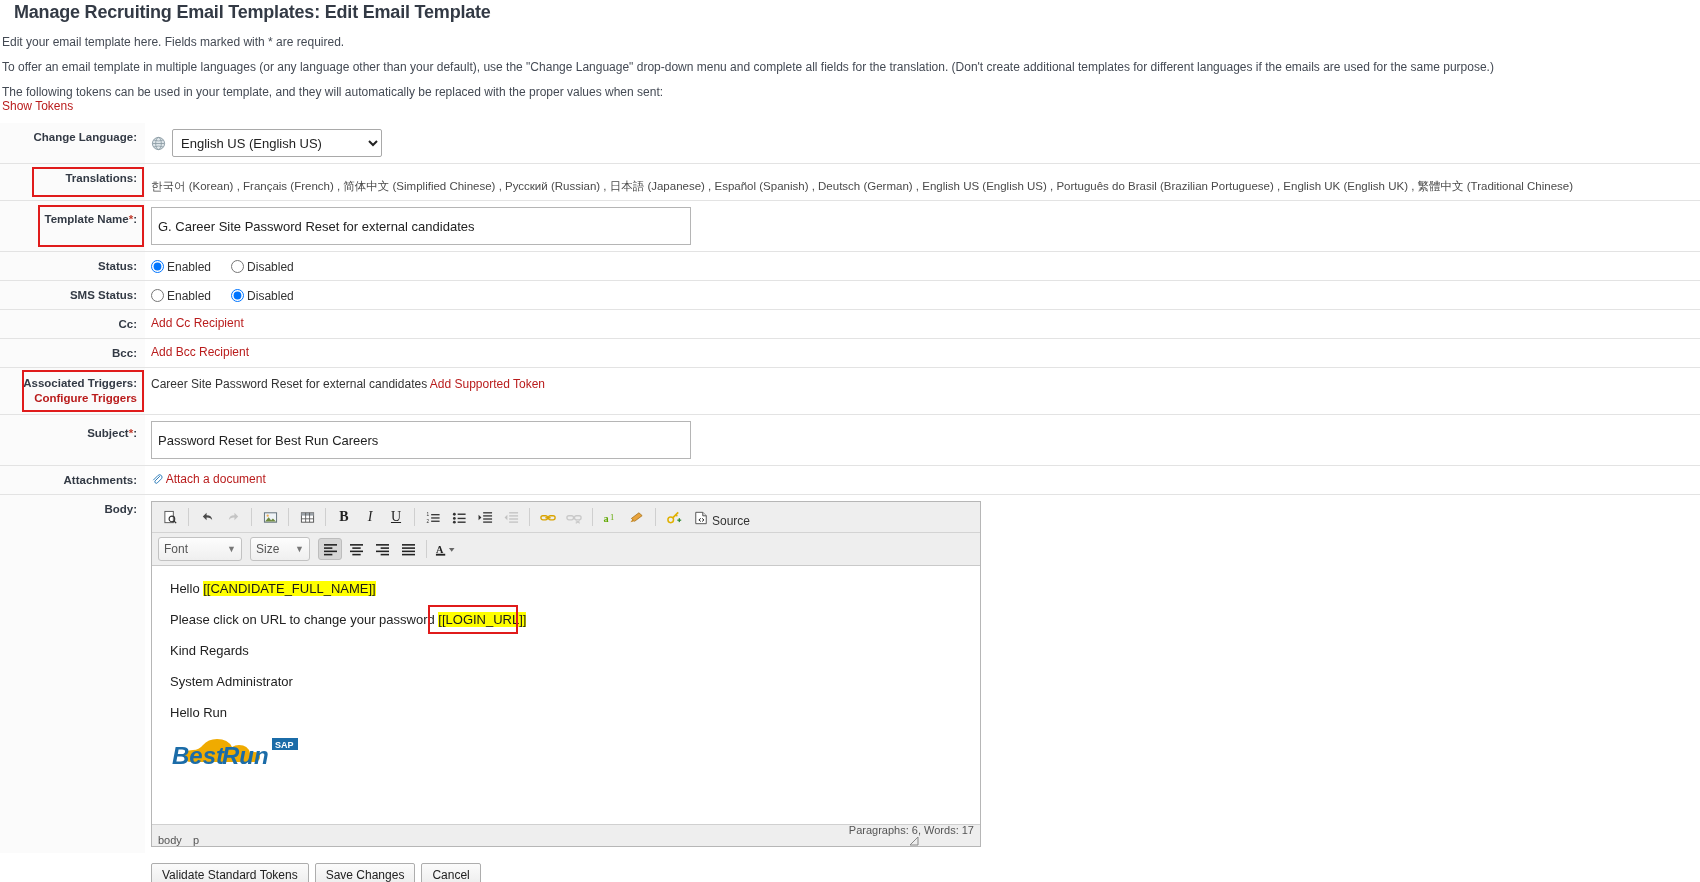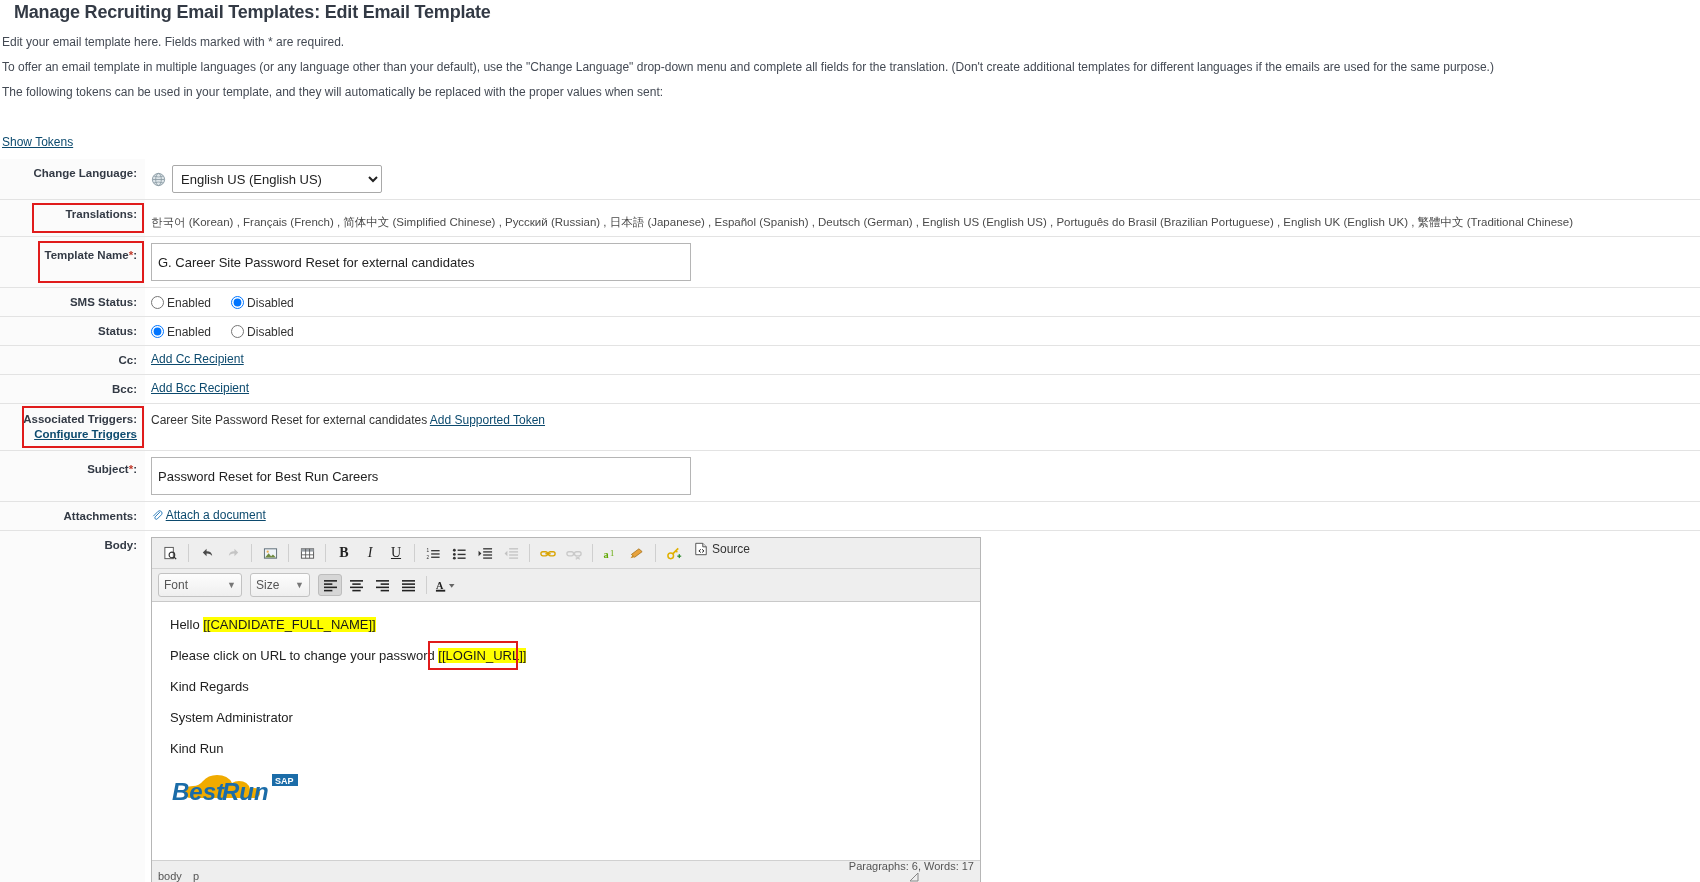--- a/index.html
+++ b/index.html
@@ -13,21 +13,21 @@
     overflow:hidden;
   }
   .page { padding:0 0 0 0; }
   .page-title {
     font-size:18px; font-weight:bold; color:#333a45;
     padding:2px 0 0 14px; margin:0 0 12px 0; letter-spacing:-0.2px;
   }
   .intro { padding-left:2px; }
   .intro p { margin:0 0 11px 0; font-size:12px; color:#444a54; line-height:14px; }
   .intro p.tight { margin-bottom:0px; }
-  a.link { color:#0c4a6e; text-decoration:underline; cursor:pointer;margin-top:36px; }
+  a.link { color:#b91c1c; cursor:pointer; }
   .show-tokens { display:inline-block; margin:0 0 10px 0; font-size:12px; }
 
   
   .form { width:1700px; border-collapse:collapse; }
   .form tr { border-top:1px solid #e3e3e3; }
   .form tr.norule { border-top:none; }
   .lbl {
     width:145px; min-width:145px; text-align:right; vertical-align:top;
     font-weight:bold; font-size:11.5px; color:#333a45;
     padding:8px 8px 8px 4px; white-space:nowrap;
@@ -76,21 +76,21 @@
     border:1px solid transparent; border-radius:3px; cursor:pointer;
   }
   .tbtn.on { background:#d6d6d6; border-color:#bdbdbd; }
   .sep { width:1px; height:18px; background:#cfcfcf; margin:0 4px; }
   .combo {
     height:24px; min-width:78px; display:inline-flex; align-items:center; justify-content:space-between;
     background:linear-gradient(#fdfdfd,#efefef); border:1px solid #c2c2c2; border-radius:3px;
     padding:0 5px; font-size:12px; color:#555; cursor:pointer; margin-right:6px;
   }
   .combo .caret { color:#777; font-size:9px; margin-left:8px; }
-  .srcbtn { display:inline-flex; align-items:flex-start; gap:4px; padding:0 6px; height:22px;
+  .srcbtn { display:inline-flex; align-items:flex-end; gap:4px; padding:0 6px; height:22px;
             font-size:12px; color:#333; cursor:pointer; border-radius:3px; }
   .canvas {
     background:#ffffff; height:258px; padding:14px 18px; border-top:1px solid #fff;
     position:relative;
   }
   .canvas p { margin:0 0 16px 0; font-size:13px; color:#222; line-height:15px; }
   .hl { background:#ffff00; color:#1a1a1a; }
   .logo { margin-top:8px; position:relative; width:200px; height:40px; }
   .statusbar {
     background:#eeeeee; border-top:1px solid #d0d0d0; height:22px;
@@ -158,35 +158,35 @@
       <td class="lbl" style="position:relative; padding-top:12px;">
         <span>Template Name</span><span class="req">*</span><span>:</span>
         <span class="redbox" style="left:38px; top:4px; right:1px; bottom:4px;"></span>
       </td>
       <td class="val">
         <input class="text" type="text" value="G. Career Site Password Reset for external candidates" style="">
       </td>
     </tr>
 
     <tr>
+      <td class="lbl">Status:</td>
+      <td class="val">
+        <div class="radiorow">
+          <label><input type="radio" name="status" checked="" style=""><span>Enabled</span></label>
+          <label><input type="radio" name="status" style=""><span>Disabled</span></label>
+        </div>
+      </td>
+    </tr>
+
+    <tr>
       <td class="lbl">SMS Status:</td>
       <td class="val">
         <div class="radiorow">
           <label><input type="radio" name="sms" style=""><span>Enabled</span></label>
           <label><input type="radio" name="sms" checked="" style=""><span>Disabled</span></label>
-        </div>
-      </td>
-    </tr>
-
-    <tr>
-      <td class="lbl">Status:</td>
-      <td class="val">
-        <div class="radiorow">
-          <label><input type="radio" name="status" checked="" style=""><span>Enabled</span></label>
-          <label><input type="radio" name="status" style=""><span>Disabled</span></label>
         </div>
       </td>
     </tr>
 
     <tr>
       <td class="lbl">Cc:</td>
       <td class="val">
         <a class="link">Add Cc Recipient</a>
       </td>
     </tr>
@@ -426,21 +426,21 @@
           <div class="canvas">
             <p>
               <span>Hello </span><span class="hl">[[CANDIDATE_FULL_NAME]]</span>
             </p>
             <p style="position:relative;">
               <span>Please click on URL to change your password </span><span class="hl">[[LOGIN_URL]]</span>
               <span class="redbox" style="left:258px; top:-7px; width:90px; height:29px;"></span>
             </p>
             <p>Kind Regards</p>
             <p>System Administrator</p>
-            <p>Kind Run</p>
+            <p>Hello Run</p>
             <div class="logo">
               <svg width="200" height="42" viewBox="0 0 200 42">
                 <path d="M22 26 q-8 0 -8 -6 q0 -6 9 -6 q6 0 10 -5 q5 -6 14 -6 q11 0 15 8 q3 -2 7 -2 q9 0 11 8 q1 -1 4 -1 q6 0 6 5 q0 5 -7 5 z" fill="#f0ab00"></path>
                 <text x="2" y="28" font-family="Liberation Sans" font-size="24" font-weight="bold" font-style="italic" fill="#1b6ca8">Best</text>
                 <text x="52" y="28" font-family="Liberation Sans" font-size="24" font-weight="bold" font-style="italic" fill="#1b6ca8">Run</text>
                 <rect x="102" y="2" width="26" height="12" fill="#1b6ca8"></rect>
                 <text x="105" y="12" font-family="Liberation Sans" font-size="9" font-weight="bold" fill="#ffffff">SAP</text>
               </svg>
             </div>
           </div>

